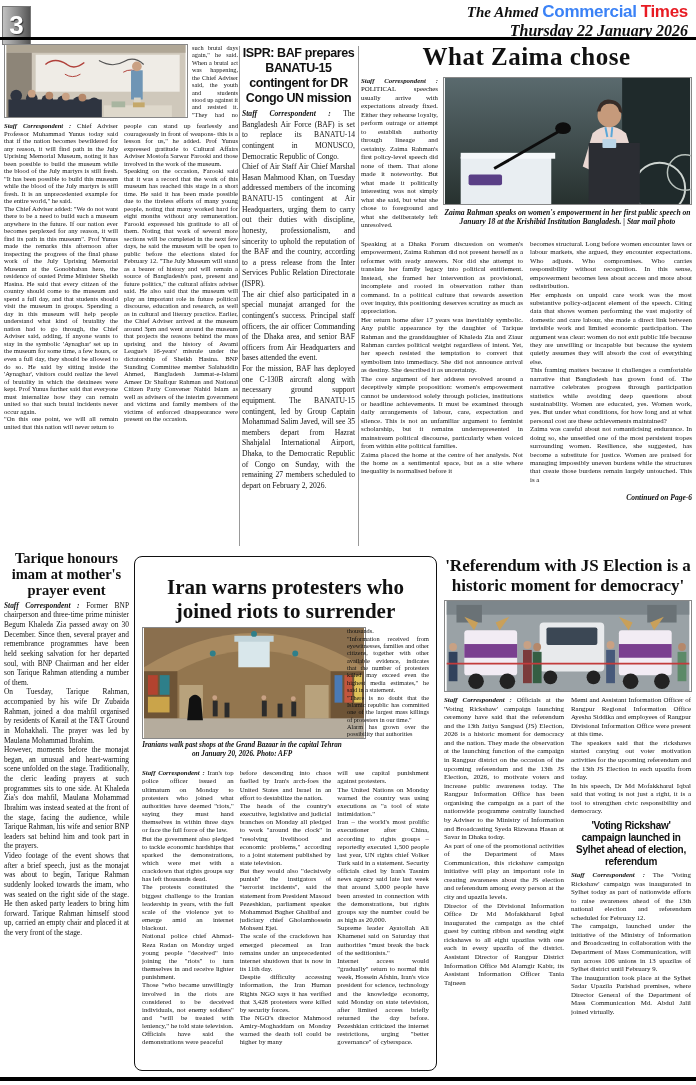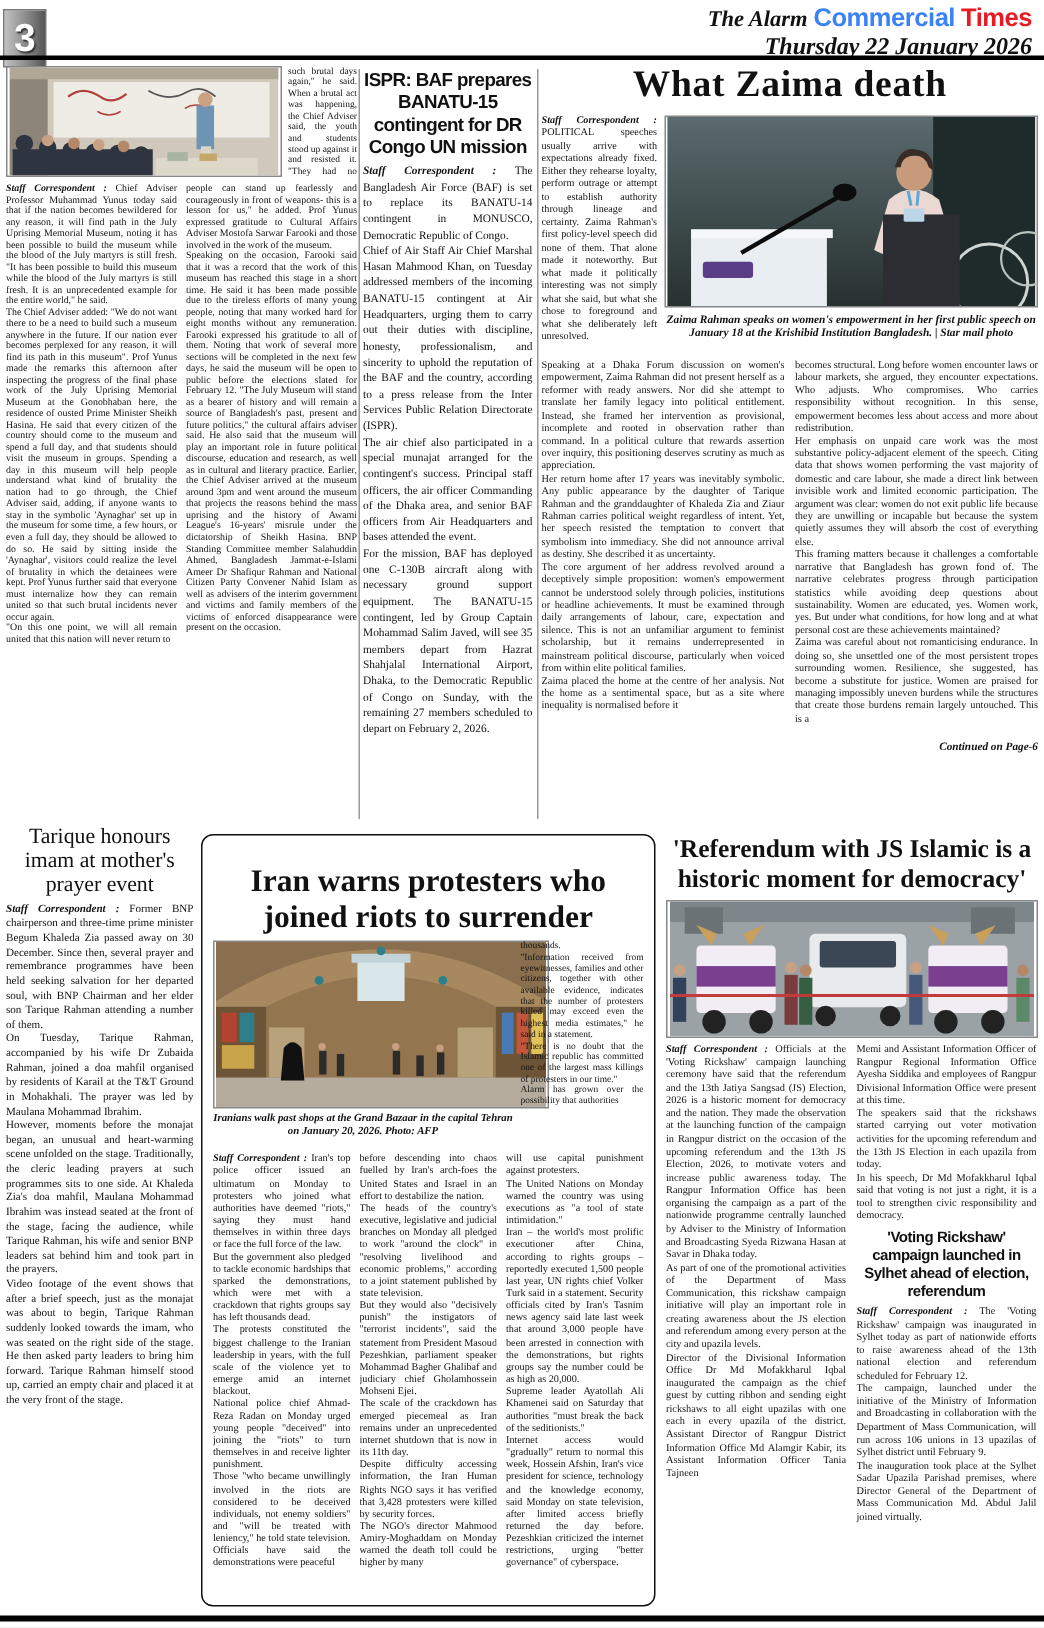--- a/index.html
+++ b/index.html
@@ -34,21 +34,21 @@
   .zaima h1{margin:0;font-size:25px;line-height:1.2;text-align:center;font-weight:bold;letter-spacing:.5px;}
   .zaima-row{display:flex;gap:5px;margin-top:5px;height:158px;}
   .zaima-intro{width:77px;font-size:6.8px;line-height:1.25;}
   .zaima-right{flex:1;}
   .zaima-cap{font-size:7.6px;margin-top:3px;}
   .zaima-cols{display:flex;gap:7px;margin-top:5px;height:262px;overflow:hidden;position:relative;}
   .zcol{width:162px;font-size:6.9px;line-height:1.22;}
   .continued{position:absolute;right:0;bottom:0;font-weight:bold;font-style:italic;font-size:7.5px;background:#fff;padding-left:5px;}
   
   .tarique{position:absolute;left:4px;top:551px;width:125px;}
-  .tarique h2{margin:0 0 2px;font-size:14.5px;line-height:1.1;text-align:center;font-weight:normal;}
+  .tarique h2{margin:0 0 2px;font-size:14.5px;line-height:1.1;text-align:center;font-weight:bold;}
   .tarique .bt{font-size:7.4px;line-height:1.3;height:468px;}
   
   .iranbox{position:absolute;left:134px;top:556px;width:303px;height:515px;border:1.5px solid #111;border-radius:8px;padding:16px 7px;box-sizing:border-box;}
   .iranbox h1{margin:2px 0 4px;font-size:21px;line-height:1.15;text-align:center;font-weight:bold;}
   .iran-row{display:flex;gap:5px;height:138px;}
   .iran-left{width:200px;}
   .iran-cap{font-size:7.2px;margin-top:2px;}
   .iran-wrapcol{flex:1;font-size:6.3px;line-height:1.17;}
   .iran-cols{display:flex;gap:6px;margin-top:4px;height:302px;overflow:hidden;}
   .icol{flex:1;font-size:6.8px;line-height:1.2;}
@@ -60,21 +60,21 @@
   .subhead{font-family:"Liberation Sans",sans-serif;font-weight:bold;font-size:10px;line-height:1.2;text-align:center;margin:4px 0 3px;letter-spacing:-0.3px;white-space:normal;}
 </style>
 </head>
 <body>
 
 <div id="page">
 
   <div class="pagenum">3</div>
   <div class="masthead">
     <div>
-      <span class="mast-prefix">The Alarm</span>
+      <span class="mast-prefix">The Ahmed</span>
       <span class="mast-word" style="color:#3b82f6;">Commercial</span>
       <span class="mast-word" style="color:#e81b23;">Times</span>
     </div>
     <div class="mast-date">Thursday 22 January 2026</div>
   </div>
   <div class="toprule"></div>
 
   <div class="vrule" style="left:239px;top:46px;height:500px;"></div>
   <div class="vrule" style="left:358px;top:46px;height:500px;"></div>
 
@@ -121,21 +121,21 @@
 
   <div class="ispr">
     <h2>ISPR: BAF prepares BANATU-15 contingent for DR Congo UN mission</h2>
     <div class="bt"><span class="byline">Staff Correspondent :</span> <span>The Bangladesh Air Force (BAF) is set to replace its BANATU-14 contingent in MONUSCO, Democratic Republic of Congo.
 Chief of Air Staff Air Chief Marshal Hasan Mahmood Khan, on Tuesday addressed members of the incoming BANATU-15 contingent at Air Headquarters, urging them to carry out their duties with discipline, honesty, professionalism, and sincerity to uphold the reputation of the BAF and the country, according to a press release from the Inter Services Public Relation Directorate (ISPR).
 The air chief also participated in a special munajat arranged for the contingent's success. Principal staff officers, the air officer Commanding of the Dhaka area, and senior BAF officers from Air Headquarters and bases attended the event.
 For the mission, BAF has deployed one C-130B aircraft along with necessary ground support equipment. The BANATU-15 contingent, led by Group Captain Mohammad Salim Javed, will see 35 members depart from Hazrat Shahjalal International Airport, Dhaka, to the Democratic Republic of Congo on Sunday, with the remaining 27 members scheduled to depart on February 2, 2026.</span></div>
   </div>
 
   <div class="zaima">
-    <h1><span>What Zaima death</span><br></h1>
+    <h1><span>What Zaima chose</span><br></h1>
     <div class="zaima-row">
       <div class="zaima-intro bt"><span class="byline">Staff Correspondent :</span> <span>POLITICAL speeches usually arrive with expectations already fixed. Either they rehearse loyalty, perform outrage or attempt to establish authority through lineage and certainty. Zaima Rahman's first policy-level speech did none of them. That alone made it noteworthy. But what made it politically interesting was not simply what she said, but what she chose to foreground and what she deliberately left unresolved.</span></div>
       <div class="zaima-right">
         <svg class="photo" width="249" height="128" viewBox="0 0 249 128">
           <defs>
               <linearGradient id="gz" x1="0" y1="0" x2="0" y2="1">
                 <stop offset="0" stop-color="#5a6a6e"></stop>
                 <stop offset="1" stop-color="#27312f"></stop>
               </linearGradient>
             </defs>
@@ -237,21 +237,21 @@
 The NGO's director Mahmood Amiry-Moghaddam on Monday warned the death toll could be higher by many</div>
       <div class="icol bt">will use capital punishment against protesters.
 The United Nations on Monday warned the country was using executions as "a tool of state intimidation."
 Iran – the world's most prolific executioner after China, according to rights groups – reportedly executed 1,500 people last year, UN rights chief Volker Turk said in a statement. Security officials cited by Iran's Tasnim news agency said late last week that around 3,000 people have been arrested in connection with the demonstrations, but rights groups say the number could be as high as 20,000.
 Supreme leader Ayatollah Ali Khamenei said on Saturday that authorities "must break the back of the seditionists."
 Internet access would "gradually" return to normal this week, Hossein Afshin, Iran's vice president for science, technology and the knowledge economy, said Monday on state television, after limited access briefly returned the day before. Pezeshkian criticized the internet restrictions, urging "better governance" of cyberspace.</div>
     </div>
   </div>
 
   <div class="refer">
-    <h2>'Referendum with JS Islamic is a historic moment for democracy'</h2>
+    <h2>'Referendum with JS Election is a historic moment for democracy'</h2>
     <svg class="photo" width="248" height="92" viewBox="0 0 248 92">
       <rect width="248" height="92" fill="#9aa2a6"></rect>
       <rect x="0" y="0" width="248" height="14" fill="#7d868b"></rect>
       <rect x="10" y="4" width="26" height="18" fill="#6a7276"></rect>
         <rect x="205" y="4" width="30" height="18" fill="#6a7276"></rect>
       <rect x="95" y="22" width="66" height="50" rx="4" fill="#e8eaec"></rect>
       <rect x="102" y="27" width="52" height="18" rx="2" fill="#3b4754"></rect>
       <rect x="18" y="30" width="54" height="46" rx="3" fill="#f2ecf4"></rect>
       <rect x="18" y="44" width="54" height="14" fill="#7a3f8f"></rect>
       <rect x="176" y="30" width="54" height="46" rx="3" fill="#f2ecf4"></rect>

